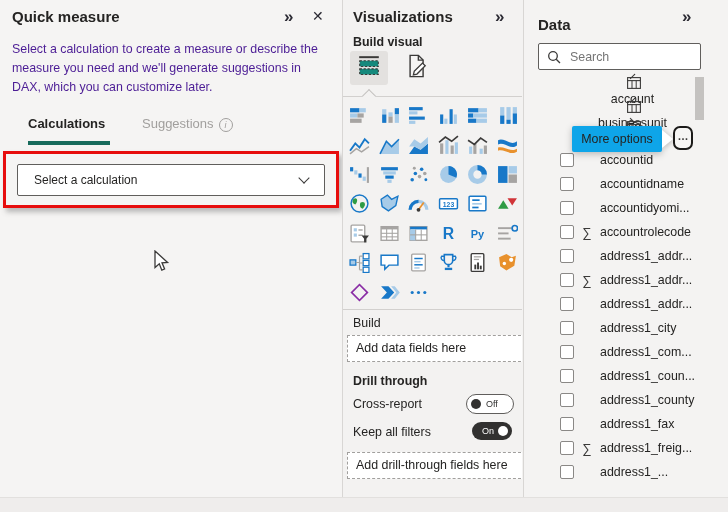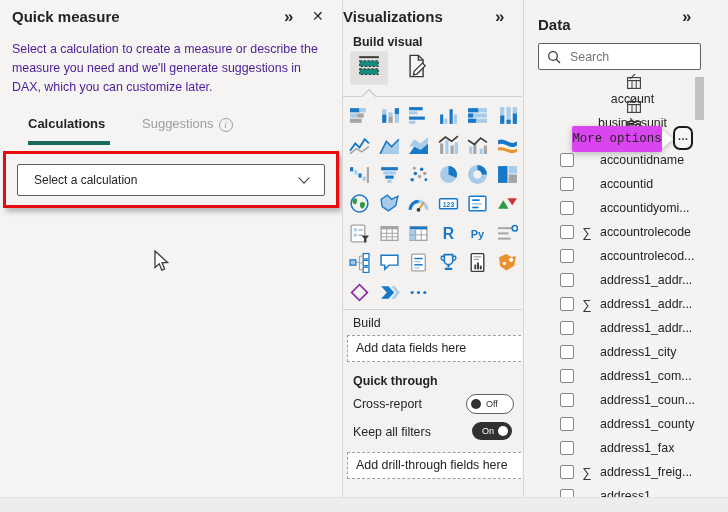--- a/index.html
+++ b/index.html
@@ -28,21 +28,21 @@
   .red-box{position:absolute;left:3px;top:151px;width:330px;height:51px;border:3px solid #e70d0d;
      box-shadow:3px 4px 5px rgba(110,110,110,.45);}
   .dropdown{position:absolute;left:11px;top:10px;right:11px;height:30px;background:#fff;
      border:1px solid #605e5c;border-radius:2px;font-size:12px;display:flex;align-items:center;
      padding:0 16px;justify-content:space-between;cursor:pointer;}
   .chev{display:inline-block;width:7px;height:7px;border-right:1.5px solid #3b3a39;border-bottom:1.5px solid #3b3a39;}
   .chev.down{transform:rotate(45deg);margin-top:-4px;}
   .chev.right{transform:rotate(-45deg);}
   .cursor{position:absolute;left:153px;top:250px;z-index:9;}
   
-  .viz .pane-title{left:0;top:8px;}
+  .viz .pane-title{left:10px;top:8px;}
   .viz .dbl{left:152px;top:8px;font-size:17px;font-weight:700;}
   .build-label{position:absolute;left:10px;top:35px;font-size:12.4px;font-weight:700;}
   .mode-build{position:absolute;left:7px;top:51px;width:38px;height:34px;background:#e3e1df;border-radius:3px;
      display:flex;align-items:center;justify-content:center;cursor:pointer;}
   .mode-format{position:absolute;left:58px;top:53px;width:30px;height:30px;display:flex;align-items:center;justify-content:center;cursor:pointer;}
   .caret{position:absolute;left:21px;top:91px;width:9px;height:9px;background:#f3f2f1;
      border-left:1px solid #c4c2c0;border-top:1px solid #c4c2c0;transform:rotate(45deg);z-index:2;}
   .hline{position:absolute;left:0;width:179px;height:1px;background:#d2d0ce;z-index:1;}
   .h1{top:96px;} .h2{top:309px;}
   .grid{position:absolute;left:2px;top:101px;width:177px;display:flex;flex-wrap:wrap;}
@@ -69,23 +69,23 @@
   .scroll-thumb{position:absolute;left:171px;top:77px;width:9px;height:43px;background:#c4c2c0;cursor:pointer;}
   .tree{position:absolute;left:0;top:76px;right:0;}
   .trow{height:24px;display:flex;align-items:center;font-size:12.4px;color:#252423;cursor:pointer;}
   .trow .chev{width:6px;height:6px;border-color:#3b3a39;}
   .trow.parent{padding-left:13px;flex-direction:column;}
   .trow.parent .ticon{margin:0 7px 0 10px;}
   .trow.field{padding-left:36px;}
   .cbx{width:12px;height:12px;border:1px solid #8a8886;border-radius:2px;background:#fff;flex:0 0 auto;}
   .sg{width:26px;text-align:center;font-size:13px;color:#3b3a39;flex:0 0 auto;}
   .flabel{white-space:nowrap;}
-  .tooltip{position:absolute;left:48px;top:126px;width:90px;height:26px;background:#d946ef;border-radius:2px;
+  .tooltip{position:absolute;left:48px;top:126px;width:90px;height:26px;background:#0ea5e9;border-radius:2px;
      box-shadow:0 2px 7px rgba(0,0,0,.25);z-index:6;font-size:12.4px;display:flex;align-items:center;
-     justify-content:center;color:#252423;font-family:Liberation Mono, monospace;}
+     justify-content:center;color:#252423;}
   .tooltip-arrow{position:absolute;left:138px;top:130px;width:0;height:0;border-top:9px solid transparent;
      border-bottom:9px solid transparent;border-left:11px solid #fff;z-index:6;
      filter:drop-shadow(2px 1px 2px rgba(0,0,0,.18));}
   .more-btn{position:absolute;left:149px;top:126px;width:20px;height:24px;border:2px solid #1b1a19;border-radius:7px;
      background:#f6f5f4;z-index:6;display:flex;align-items:center;justify-content:center;font-size:11px;
      font-weight:700;color:#3b3a39;cursor:pointer;line-height:1;padding-bottom:4px;box-sizing:border-box;}
   .bottom-strip{position:absolute;left:0;top:497px;width:728px;height:15px;background:#efedec;
      border-top:1px solid #e2e0de;z-index:5;}
 </style>
 </head>
@@ -439,21 +439,21 @@
           <svg width="21" height="21" viewBox="0 0 20 20">
             <circle cx="4" cy="10" r="1.5" fill="#1878c8" stroke="none" stroke-width="0"></circle>
             <circle cx="10" cy="10" r="1.5" fill="#1878c8" stroke="none" stroke-width="0"></circle>
             <circle cx="16" cy="10" r="1.5" fill="#1878c8" stroke="none" stroke-width="0"></circle>
           </svg>
         </div>
       </div>
     <div class="hline h2"></div>
     <div class="sec-label" style="top:316px">Build</div>
     <div class="well" style="top:335px">Add data fields here</div>
-    <div class="sec-label sec-bold" style="top:374px">Quick through</div>
+    <div class="sec-label sec-bold" style="top:374px">Drill through</div>
     <div class="sec-label" style="top:397px">Cross-report</div>
     <div class="toggle t-off">
       <span class="knob"></span>
       <span class="tlabel">Off</span>
     </div>
     <div class="sec-label" style="top:425px">Keep all filters</div>
     <div class="toggle t-on">
       <span class="tlabel">On</span>
       <span class="knob"></span>
     </div>
@@ -499,41 +499,36 @@
               <rect x="0.6" y="0.6" width="12.8" height="10.8" fill="none" stroke="#3b3a39" stroke-width="1.1"></rect>
               <line x1="0.6" y1="3.6" x2="13.4" y2="3.6" stroke="#3b3a39" stroke-width="1.1"></line>
               <line x1="5" y1="3.6" x2="5" y2="11.4" stroke="#3b3a39" stroke-width="1"></line>
               <line x1="9.2" y1="3.6" x2="9.2" y2="11.4" stroke="#3b3a39" stroke-width="1"></line>
             </svg></span>
           <span class="flabel">co</span>
         </div>
         <div class="trow field">
           <span class="cbx"></span>
           <span class="sg"></span>
+          <span class="flabel">accountid</span>
+        </div>
+        <div class="trow field">
+          <span class="cbx"></span>
+          <span class="sg"></span>
           <span class="flabel">accountidname</span>
-        </div>
-        <div class="trow field">
-          <span class="cbx"></span>
-          <span class="sg"></span>
-          <span class="flabel">accountid</span>
         </div>
         <div class="trow field">
           <span class="cbx"></span>
           <span class="sg"></span>
           <span class="flabel">accountidyomi...</span>
         </div>
         <div class="trow field">
           <span class="cbx"></span>
           <span class="sg">∑</span>
           <span class="flabel">accountrolecode</span>
-        </div>
-        <div class="trow field">
-          <span class="cbx"></span>
-          <span class="sg"></span>
-          <span class="flabel">accountrolecod...</span>
         </div>
         <div class="trow field">
           <span class="cbx"></span>
           <span class="sg"></span>
           <span class="flabel">address1_addr...</span>
         </div>
         <div class="trow field">
           <span class="cbx"></span>
           <span class="sg">∑</span>
           <span class="flabel">address1_addr...</span>

